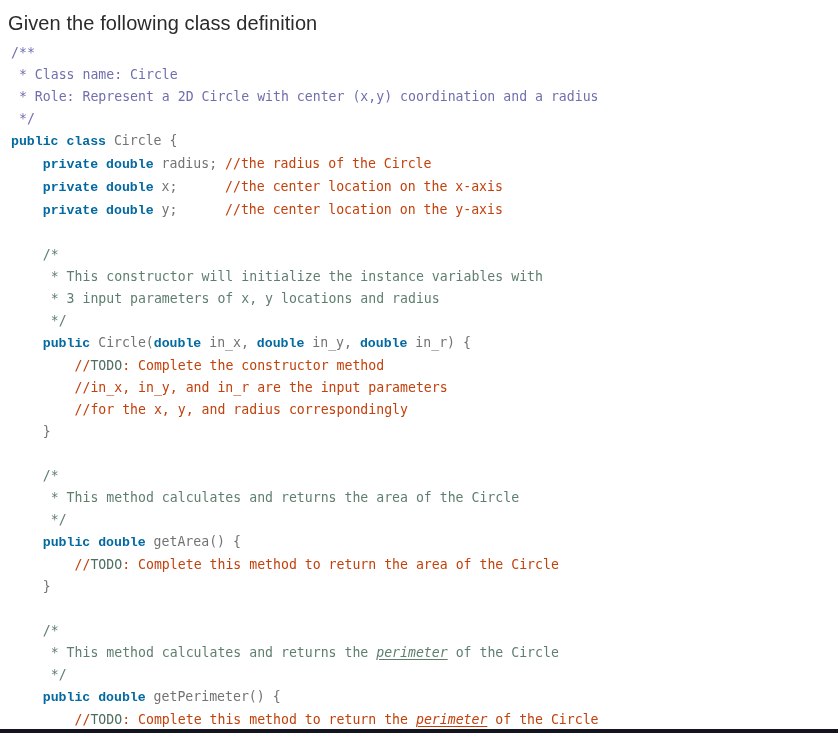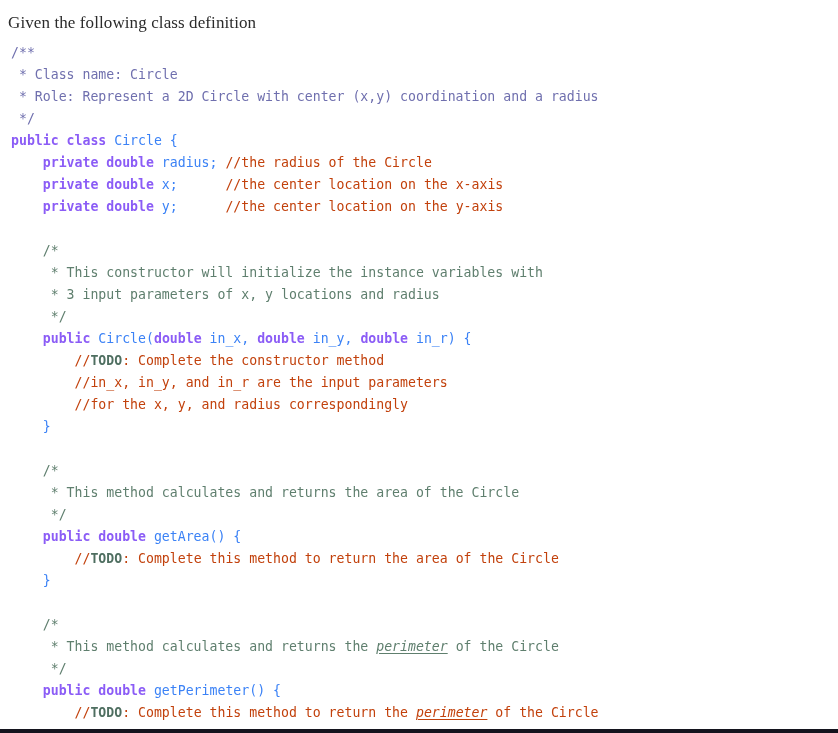--- a/index.html
+++ b/index.html
@@ -18,22 +18,22 @@
   #page {
     position: relative;
     width: 838px;
     height: 733px;
     background: #ffffff;
     overflow: hidden;
   }
 
   
   .prompt-heading {
-    font-family: Liberation Serif, serif;
-    font-size: 17px;
+    font-family: Liberation Sans, sans-serif;
+    font-size: 20px;
     line-height: 24px;
     color: #2b2b2b;
     padding: 11px 0 0 8px;
     white-space: pre;
     letter-spacing: 0.1px;
   }
 
   
   .code-listing {
     margin: 0;
@@ -47,23 +47,23 @@
   }
   .code-line {
     white-space: pre;
     min-height: 22px;
   }
 
   
   .tok-javadoc   { color: #6f6fae; }          
   .tok-blockcmt  { color: #5f7f6e; }          
   .tok-linecmt   { color: #c2410c; }          
-  .tok-todo      { color: #4e6e60; font-weight: bold; }
-  .tok-kw        { color: #8b5cf6; font-weight: bold; }
-  .tok-plain     { color: #3b82f6; }
+  .tok-todo      { color: #4e6e60; font-weight: normal; }
+  .tok-kw        { color: #0369a1; font-weight: bold; font-family: Liberation Mono, monospace; }
+  .tok-plain     { color: #737373; }
   .tok-spell     { text-decoration: underline; text-underline-offset: 2px; font-style: italic; }
 
   
   .bottom-bar {
     position: absolute;
     left: 0;
     right: 0;
     bottom: 0;
     height: 4px;
     background: #14141e;

